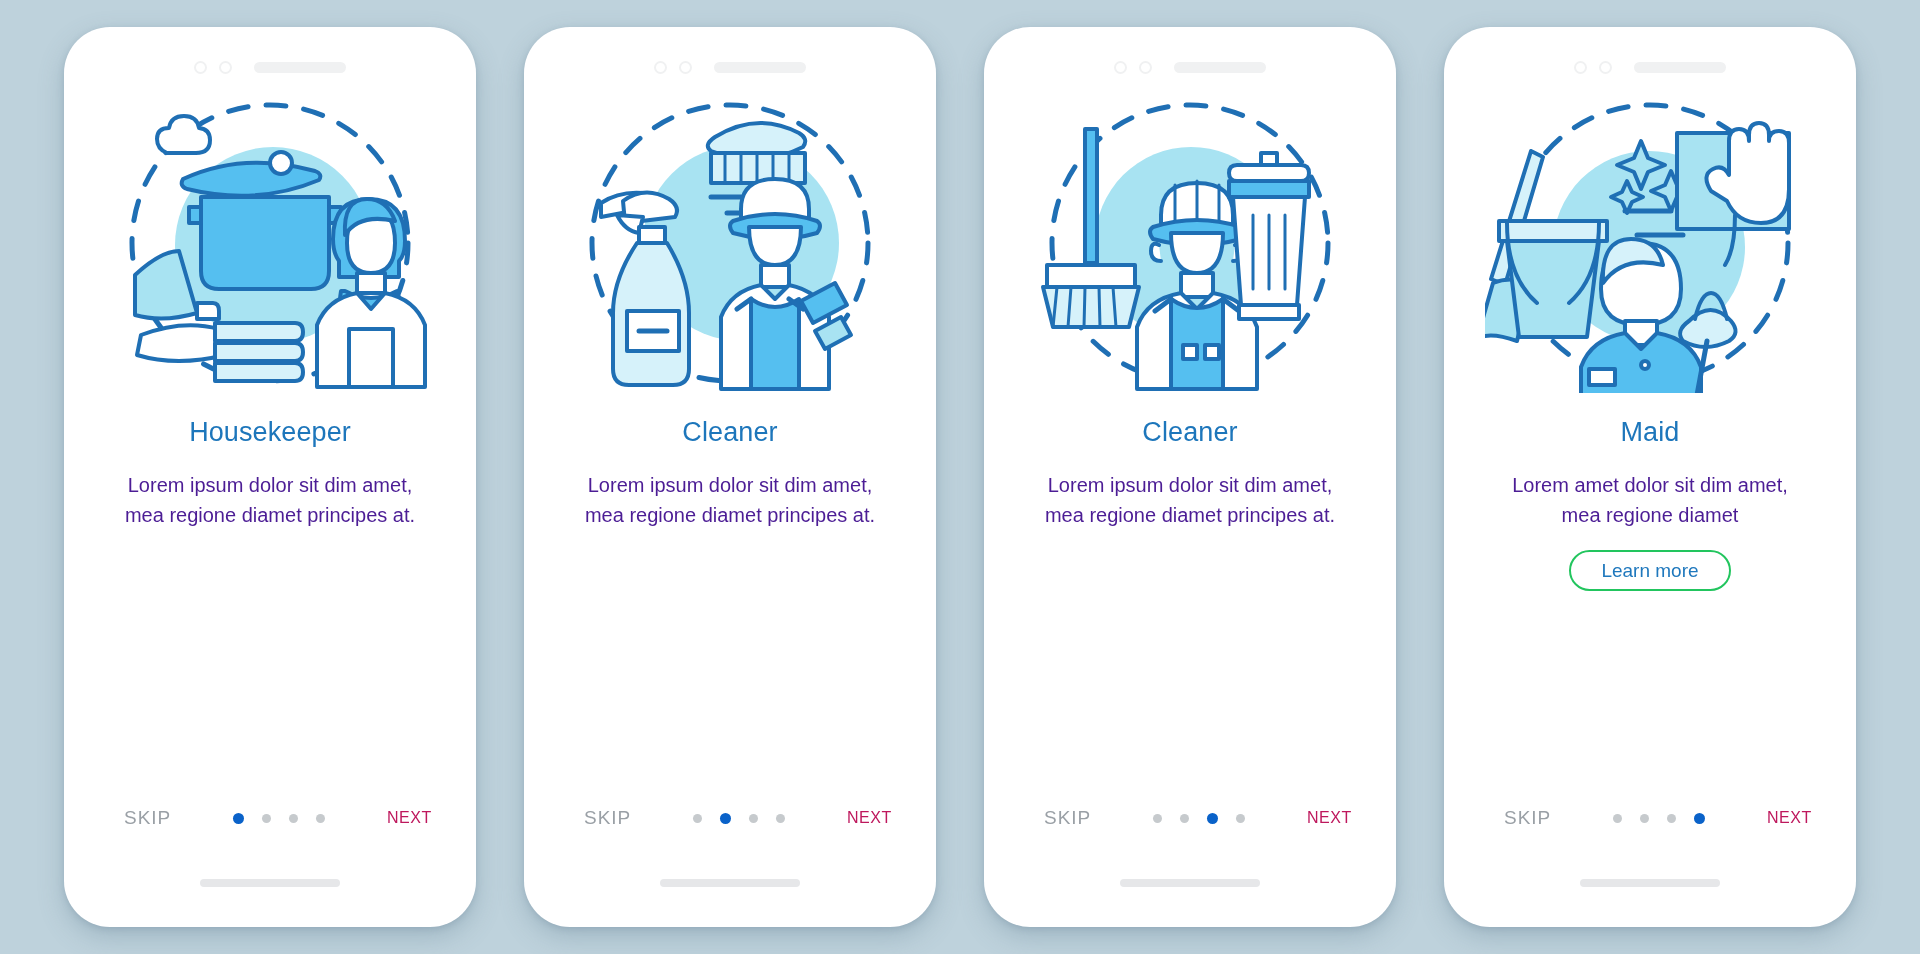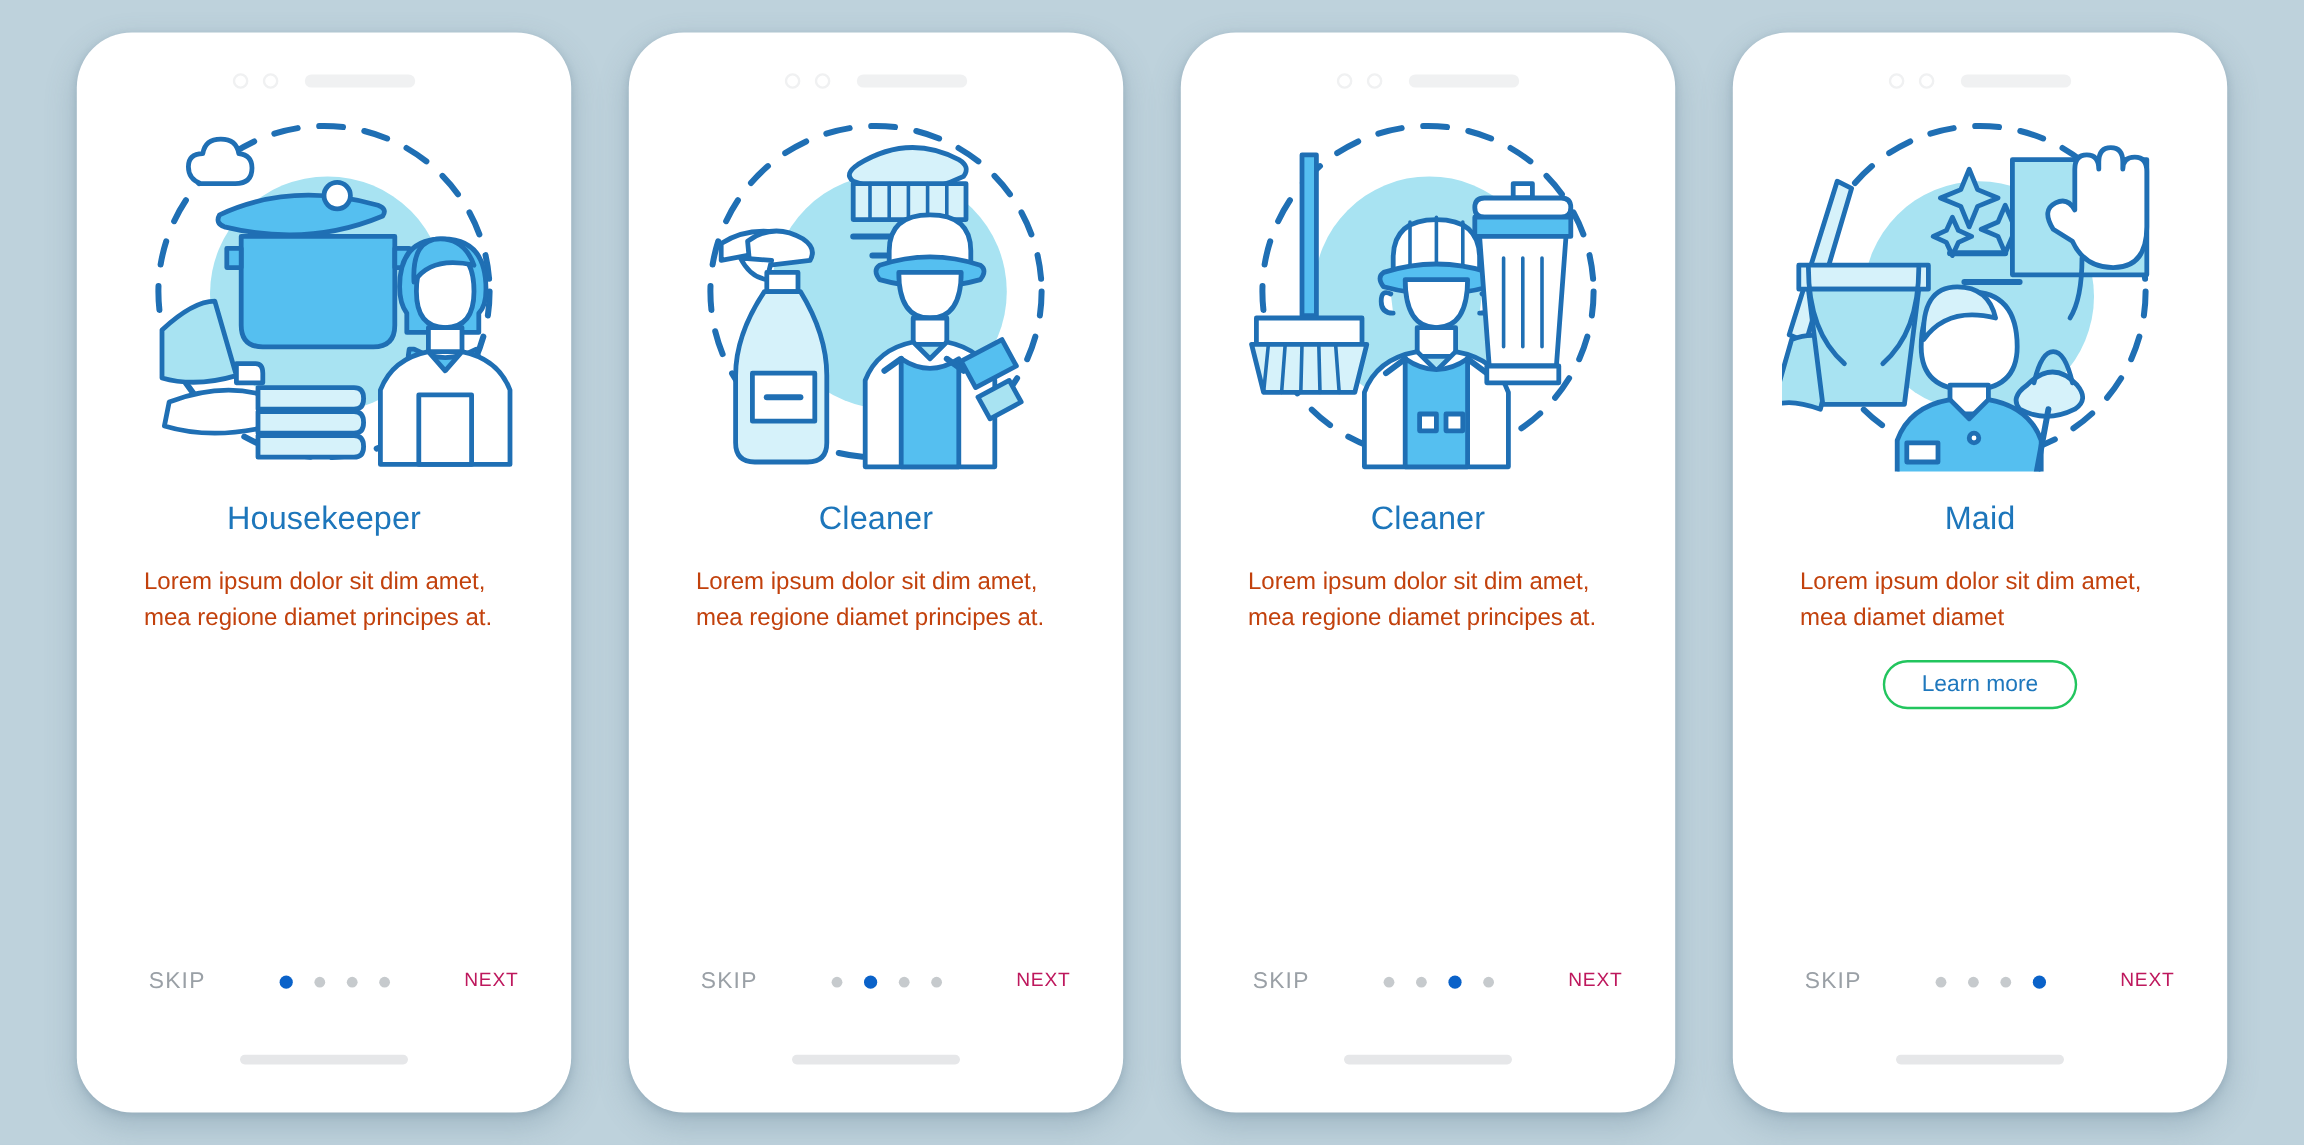--- a/index.html
+++ b/index.html
@@ -92,23 +92,24 @@
     margin-top: 24px;
     font-size: 27px;
     color: #1d76bb;
     letter-spacing: 0.1px;
     text-align: center;
     font-weight: 400;
   }
   .desc {
     margin-top: 22px;
     width: 300px;
+    text-align: center;
     font-size: 20px;
     line-height: 30px;
-    color: #c2410c;
+    color: #4c1d95;
   }
 
   .learn-wrap {
     margin-top: 20px;
     display: flex;
     justify-content: center;
     width: 100%;
   }
   .learn-more {
     border: 2px solid #22c55e;
@@ -400,21 +401,21 @@
             <circle cx="160" cy="272" r="4" fill="#fff"></circle>
 
             <path d="M204 228 q22 -22 42 0 q10 12 -2 20 q-24 12 -46 0 q-8 -10 6 -20 z" fill="#d6f2fa"></path>
             <path d="M210 226 q6 -26 16 -26 q10 0 16 26" stroke-width="4"></path>
             <path d="M222 248 l-10 54" stroke-width="5"></path>
           </g>
         </svg>
       </div>
 
       <div class="title">Maid</div>
-      <div class="desc">Lorem ipsum dolor sit dim amet, mea diamet diamet</div>
+      <div class="desc">Lorem amet dolor sit dim amet, mea regione diamet</div>
 
       <div class="learn-wrap">
         <button class="learn-more">Learn more</button>
       </div>
 
       <div class="nav">
         <span class="skip">SKIP</span>
         <span class="dots">
           <span class="dot"></span>
           <span class="dot"></span>

